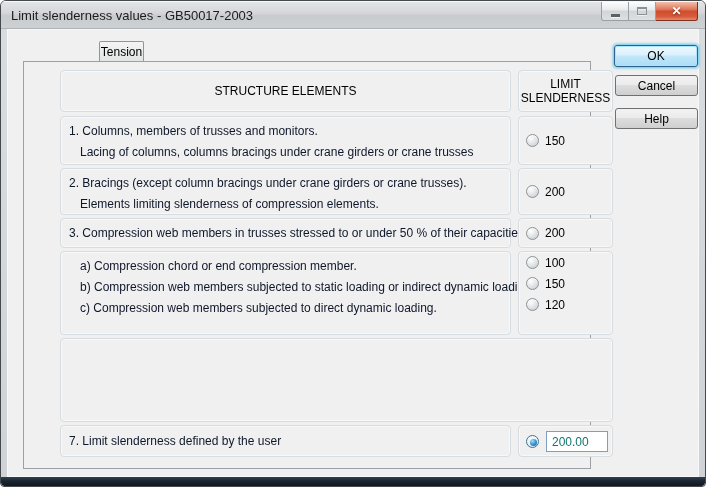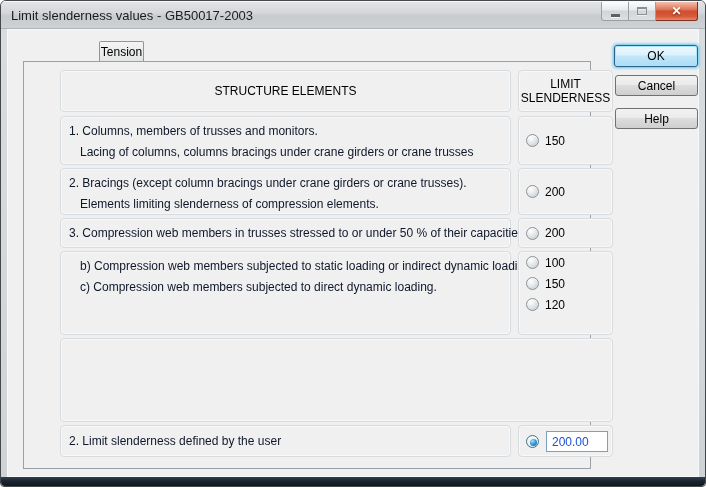--- a/index.html
+++ b/index.html
@@ -100,21 +100,21 @@
   }
   .radio.selected::after {
     content:""; position:absolute; left:3px; top:3px; width:7px; height:7px; border-radius:50%;
     background:radial-gradient(circle at 35% 30%, #a6e0fa 0%, #2e8ec9 55%, #1b6aa0 100%);
   }
   .radio-label { font-size:12px; color:#000; margin-left:6px; }
   .stack { display:flex; flex-direction:column; }
   .limit-input {
     position:absolute; left:27px; top:5px; width:62px; height:21px;
     border:1px solid #7fa0bc; background:#fff; font-family:"Liberation Sans", sans-serif;
-    font-size:12px; color:#1d4ed8; padding-left:5px;
+    font-size:12px; color:#0f766e; padding-left:5px;
   }
   
   .btn {
     position:absolute; left:608px; width:83px; height:21px;
     font-size:12px; color:#000;
     display:flex; align-items:center; justify-content:center;
     border:1px solid #707070; border-radius:3px;
     background:linear-gradient(180deg,#f2f2f2 0%,#ebebeb 45%,#dddddd 50%,#cfcfcf 100%);
     cursor:default;
   }
@@ -191,20 +191,21 @@
         <div class="cell right vcenter">
           <div class="radio-item">
             <span class="radio"></span>
             <span class="radio-label">200</span>
           </div>
         </div>
       </div>
 
       <div class="trow" style="top:189px;height:84px;">
         <div class="cell left">
+          <div class="line indent">a) Compression chord or end compression member.</div>
           <div class="line indent">b) Compression web members subjected to static loading or indirect dynamic loading.</div>
           <div class="line indent">c) Compression web members subjected to direct dynamic loading.</div>
         </div>
         <div class="cell right stack">
           <div class="radio-item">
             <span class="radio"></span>
             <span class="radio-label">100</span>
           </div>
           <div class="radio-item">
             <span class="radio"></span>
@@ -216,21 +217,21 @@
           </div>
         </div>
       </div>
 
       <div class="trow" style="top:276px;height:84px;">
         <div class="cell full"></div>
       </div>
 
       <div class="trow" style="top:363px;height:32px;">
         <div class="cell left vcenter">
-          <div class="line">2. Limit slenderness defined by the user</div>
+          <div class="line">7. Limit slenderness defined by the user</div>
         </div>
         <div class="cell right">
           <div class="radio-item" style="height:30px;">
             <span class="radio selected"></span>
           </div>
           <input class="limit-input" type="text" value="200.00" style="">
         </div>
       </div>
 
     </div>

